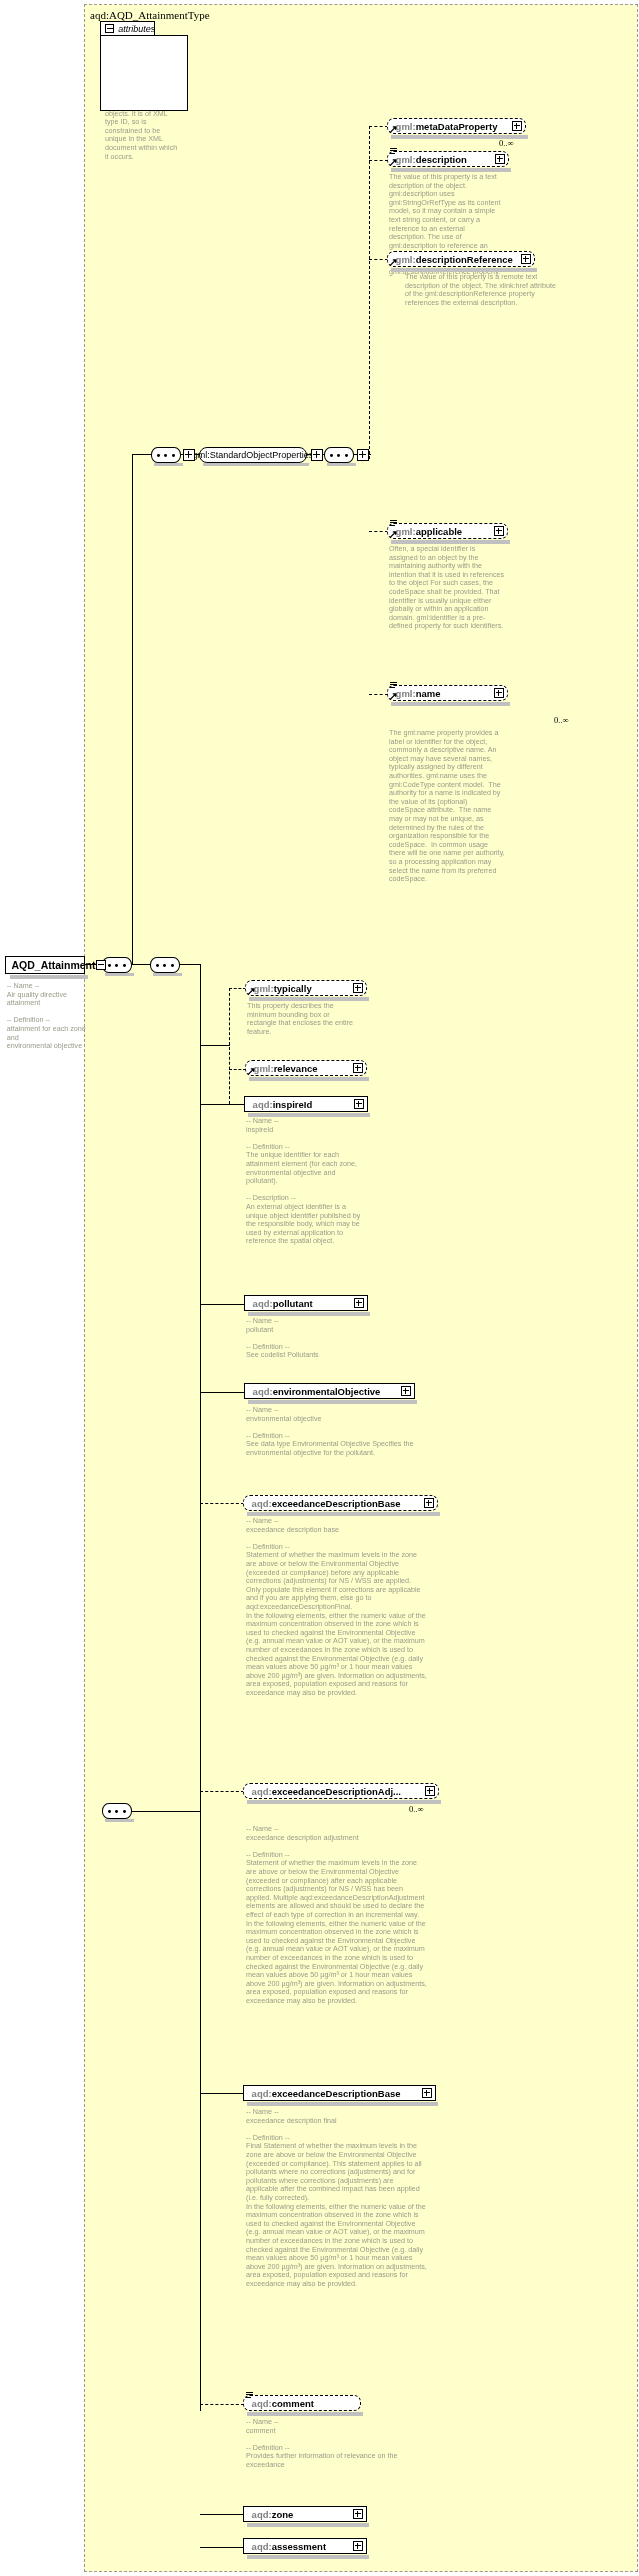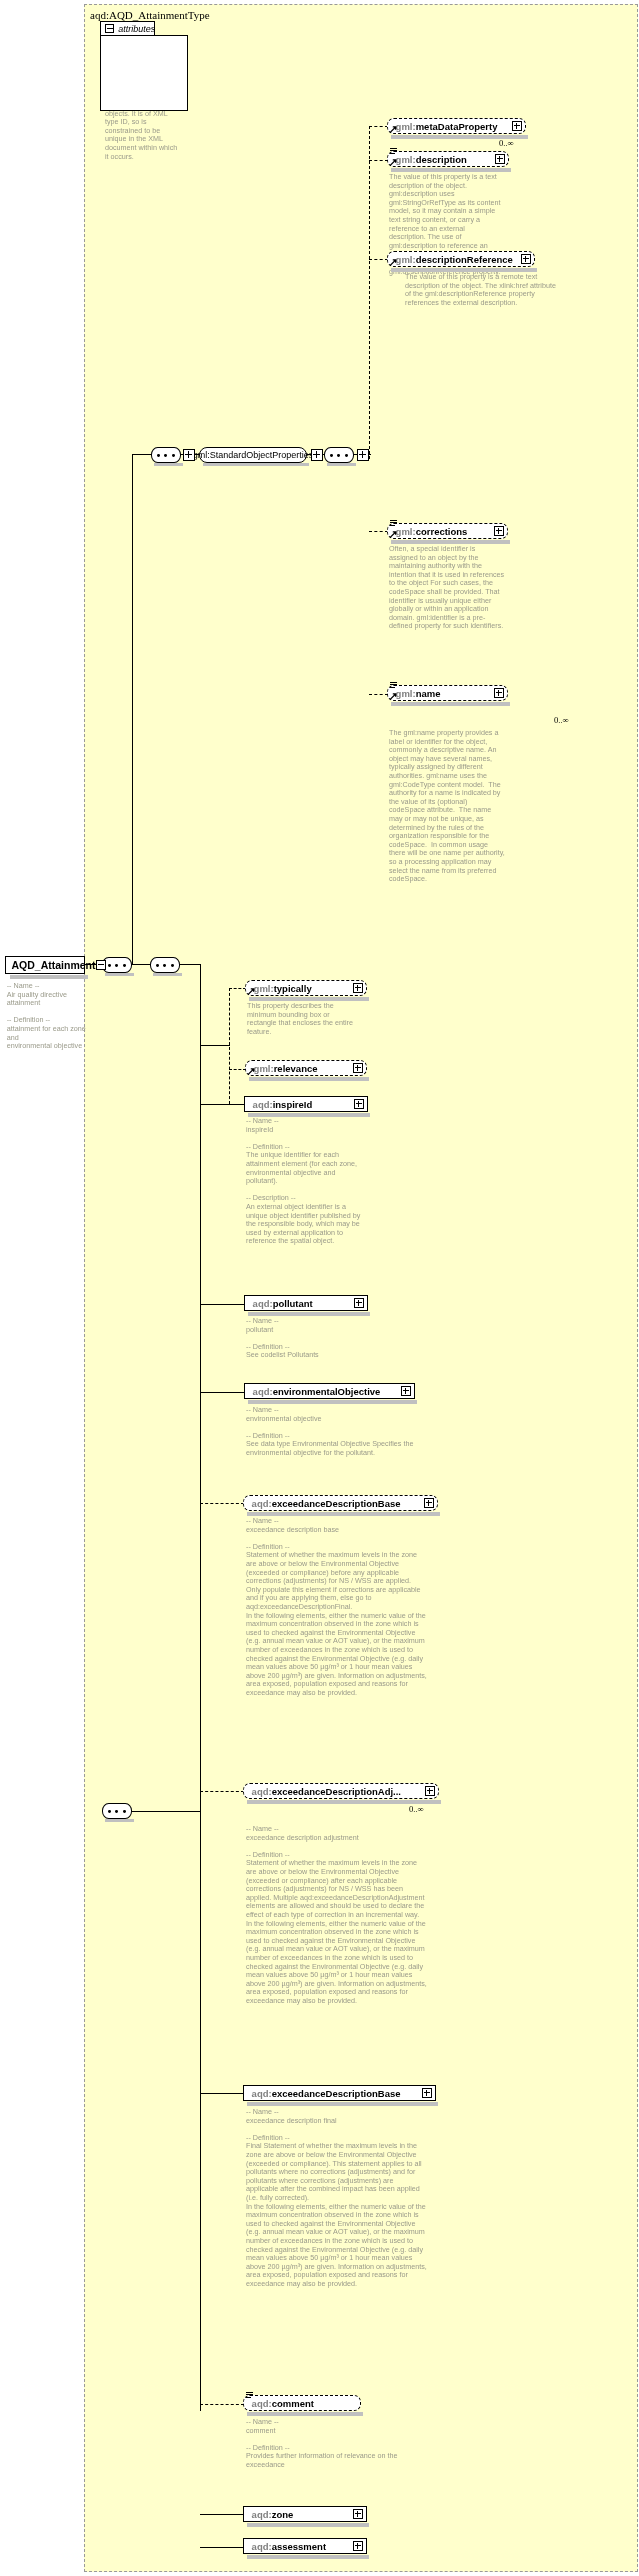--- a/index.html
+++ b/index.html
@@ -287,21 +287,21 @@
     <div class="nodebox opt" style="width:121px;">
       <div class="doclines">
           <i></i>
           <i></i>
           <i></i>
         </div>
       <svg class="refarrow" viewBox="0 0 8 8">
         <path d="M1 7 L7 1 M4 1 L7 1 L7 4" stroke="#000" stroke-width="1.3" fill="none"></path>
       </svg>
       <span class="pfx">gml:</span>
-        <span class="nm">corrections</span>
+        <span class="nm">applicable</span>
       <span class="plus"></span>
       <div class="shadow"></div>
     </div>
   </div>
   <div class="doc" style="left:389px;top:545px;width:116px;">Often, a special identifier is assigned to an object by the maintaining authority with the intention that it is used in references to the object For such cases, the codeSpace shall be provided. That identifier is usually unique either globally or within an application domain. gml:identifier is a pre-defined property for such identifiers.</div>
 
   <div class="dln dlnh" style="left:369px;top:694px;width:19px;"></div>
   <div class="node" style="left:387px;top:685px;width:121px;">
     <div class="nodebox opt" style="width:121px;">
       <div class="doclines">

